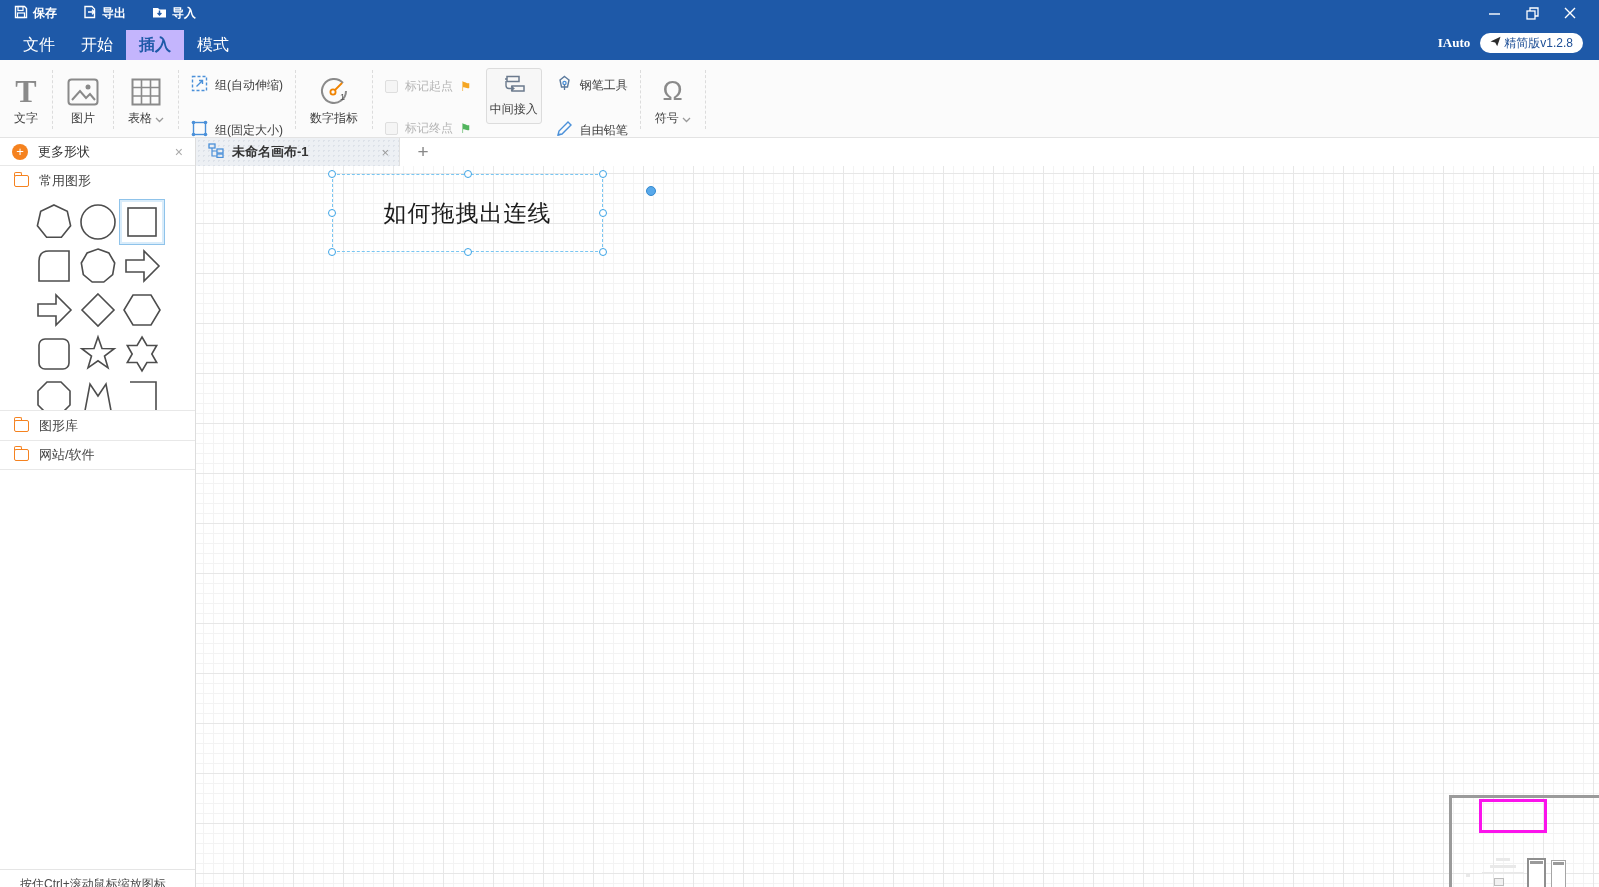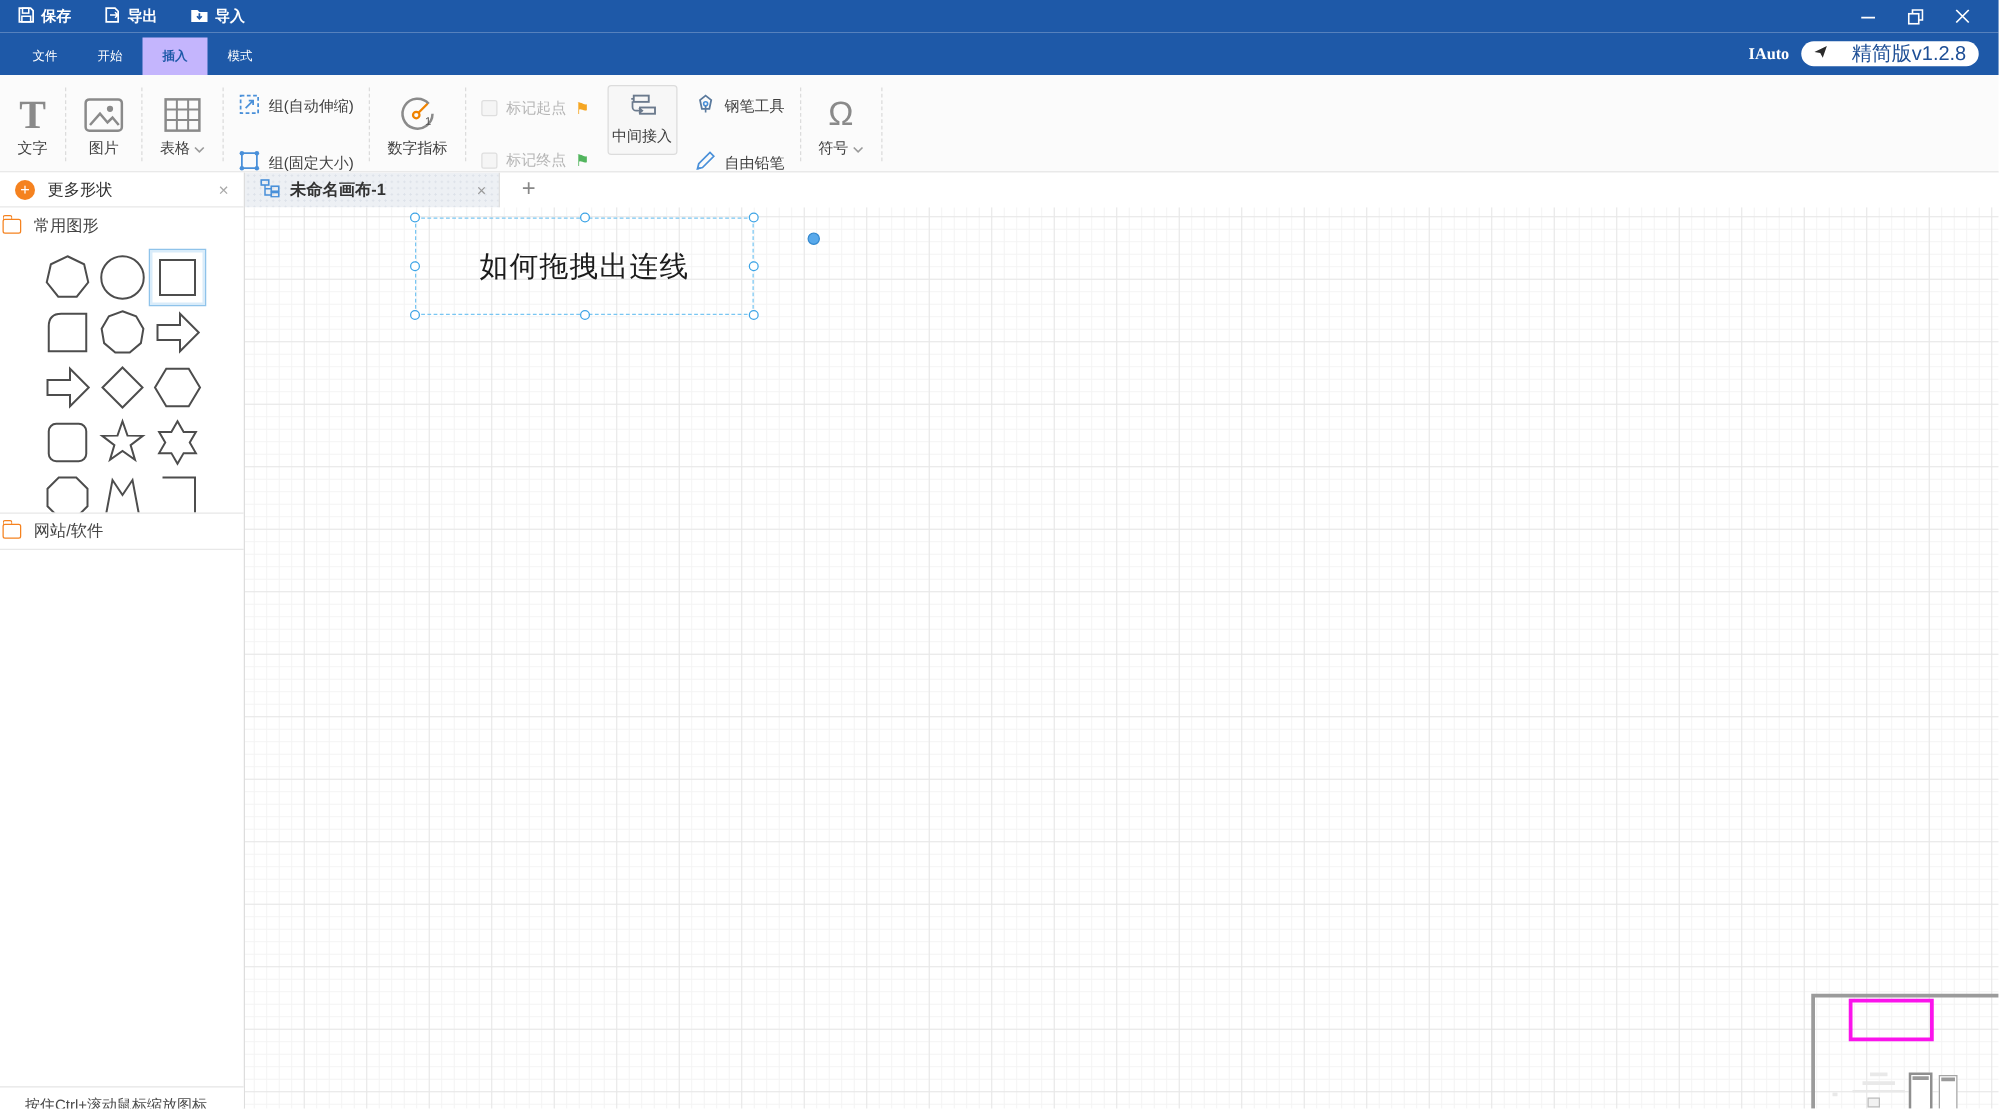--- a/index.html
+++ b/index.html
@@ -9,25 +9,25 @@
   
   .titlebar { height:26px; background:#1e59a8; display:flex; align-items:center; justify-content:space-between; padding:0 8px 0 14px; }
   .qa { display:flex; gap:26px; }
   .qa-item { display:flex; align-items:center; gap:5px; color:#fff; font-size:12px; font-weight:bold; cursor:pointer; }
   .wincontrols { display:flex; gap:24px; align-items:center; padding-right:14px; }
   .winbtn { width:14px; height:14px; display:flex; align-items:center; justify-content:center; cursor:pointer; }
 
   
   .menurow { height:34px; background:#1e59a8; display:flex; align-items:flex-end; justify-content:space-between; }
   .menutabs { display:flex; padding-left:10px; }
-  .menutab { height:30px; min-width:52px; padding:0 13px; display:flex; align-items:center; justify-content:center; color:#fff; font-size:10px; cursor:pointer; }
+  .menutab { height:30px; min-width:52px; padding:0 13px; display:flex; align-items:center; justify-content:center; color:#fff; font-size:16px; cursor:pointer; }
   .menutab.active { background:#c4b5fd; color:#1e59a8; font-weight:bold; }
   .menu-right { display:flex; align-items:center; gap:10px; padding:0 16px 7px 0; }
   .brand { color:#fff; font-weight:bold; font-size:13px;font-family:Liberation Serif, serif; }
-  .badge { background:#fff; color:#1e4f96; border-radius:10px; height:20px; display:flex; align-items:center; gap:19px; padding:0 10px; font-size:16px; cursor:pointer; }
+  .badge { background:#fff; color:#1e4f96; border-radius:10px; height:20px; display:flex; align-items:center; gap:3px; padding:0 10px; font-size:12px; cursor:pointer; }
 
   
   .ribbon { height:78px; background:#fbfbfb; border-bottom:1px solid #e3e3e3; display:flex; align-items:stretch; padding:6px 0 4px 0; }
   .vsep { border-left:1px dashed #dcdcdc; margin:4px 0; }
   .tool { display:flex; flex-direction:column; align-items:center; justify-content:center; gap:4px; padding:0 14px; cursor:pointer; color:#3f3f3f; font-size:12px; }
   .tool .ticon { height:34px; display:flex; align-items:flex-end; justify-content:center; }
   .tlabel-row { display:flex; align-items:center; gap:3px; }
   .two-rows { display:flex; flex-direction:column; justify-content:center; gap:9px; padding:0 12px; }
   .row-item { display:flex; align-items:center; gap:7px; font-size:12px; cursor:pointer;margin-top:16px; }
   .row-item.disabled { color:#b5b5b5; }
@@ -40,21 +40,21 @@
 
   
   .main { display:flex; height:749px; }
 
   
   .sidebar { width:196px; border-right:1px solid #dddddd; background:#fff; display:flex; flex-direction:column; position:relative; }
   .sb-header { height:28px; display:flex; align-items:center; gap:10px; padding:0 12px; border-bottom:1px solid #e8e8e8; }
   .plus-circle { width:16px; height:16px; border-radius:50%; background:#f5821f; color:#fff; font-size:13px; line-height:15px; text-align:center; cursor:pointer; }
   .sb-title { flex:1; font-size:13px; color:#333; }
   .sb-close { color:#aaa; font-size:14px; cursor:pointer; }
-  .sb-section { height:30px; display:flex; align-items:center; gap:10px; padding:0 2px; font-size:13px; color:#444; cursor:pointer; }
+  .sb-section { height:30px; display:flex; align-items:center; gap:10px; padding:0 14px; font-size:13px; color:#444; cursor:pointer; }
   .sb-section.bordered { border-top:1px solid #e8e8e8; }
   .folder-icon { width:15px; height:12px; border:1.5px solid #f5821f; border-radius:2px; position:relative; }
   .folder-icon::before { content:""; position:absolute; top:-4px; left:-1px; width:6px; height:3px; border:1.5px solid #f5821f; border-bottom:none; border-radius:2px 2px 0 0; }
   .shape-grid { height:214px; overflow:hidden; display:grid; grid-template-columns:repeat(3,44px); grid-auto-rows:44px; justify-content:center; gap:0; padding-top:4px; }
   .shape-cell { display:flex; align-items:center; justify-content:center; cursor:pointer; }
   .shape-cell svg { stroke:#4d4d4d; stroke-width:1.6; fill:none; }
   .shape-cell.selected { outline:1px solid #8fc3ea; box-shadow:0 0 0 2px #d9ecfa inset; }
   .sb-hint { position:absolute; bottom:0; left:0; right:0; border-top:1px solid #e5e5e5; padding:6px 20px 0 20px; font-size:12px; color:#4a4a4a; height:18px; overflow:hidden; background:#fff; }
 
   
@@ -396,20 +396,24 @@
             <path d="M6 38 L12 6 L20 18 L28 6 L34 38"></path>
           </svg>
         </div>
       <div class="shape-cell">
           <svg width="40" height="40" viewBox="0 0 40 40">
             <path d="M8 4 L34 4 L34 38"></path>
           </svg>
         </div>
     </div>
 
+    <div class="sb-section bordered">
+      <span class="folder-icon"></span>
+      <span>图形库</span>
+    </div>
     <div class="sb-section bordered" style="border-bottom:1px solid #e8e8e8;">
       <span class="folder-icon"></span>
       <span>网站/软件</span>
     </div>
 
     <div class="sb-hint">按住Ctrl+滚动鼠标缩放图标大小</div>
   </div>
 
   <div class="canvas-wrap">
     <div class="tabbar">

